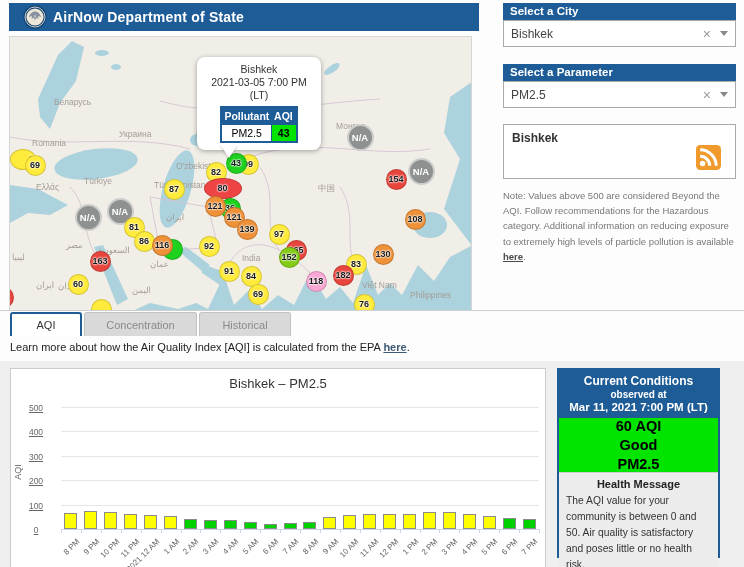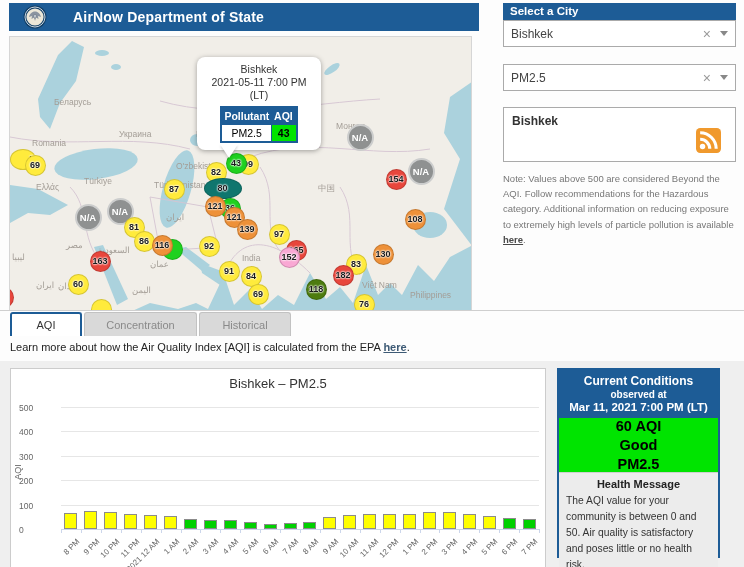--- a/index.html
+++ b/index.html
@@ -1,21 +1,21 @@
 <!DOCTYPE html>
 <html><head>
 <meta charset="utf-8">
 <style>
   * { margin:0; padding:0; box-sizing:border-box; }
   html,body { width:744px; height:567px; overflow:hidden; background:#fdfdfd;
     font-family:"Liberation Sans", sans-serif; position:relative; }
 
   
   .app-header { position:absolute; left:9px; top:3px; width:470px; height:28px;
-    background:#1d5c96; display:flex; align-items:center; padding-left:14px; gap:26px; }
+    background:#1d5c96; display:flex; align-items:center; padding-left:14px; gap:6px; }
   .app-header .title { color:#fff; font-size:14px; font-weight:bold; letter-spacing:.2px; }
 
   
   .sidebar { position:absolute; left:503px; top:3px; width:233px; }
   .panel-head { background:#1d5c96; color:#fff; font-size:11.5px; font-weight:bold;
     height:17px; line-height:17px; padding-left:7px; }
   .select-box { height:27px; border:1px solid #aaa; background:#fff; display:flex;
     align-items:center; padding:0 7px; font-size:12px; color:#444; }
   .select-box .val { flex:1; }
   .clear-x { color:#9a9a9a; font-size:14px; line-height:1; margin-right:9px; cursor:pointer; }
@@ -62,21 +62,21 @@
   .learn a { color:#3d5a75; }
 
   
   .bottom-bg { position:absolute; left:0; top:361px; width:744px; height:206px; background:#efefef; }
   .chart-box { position:absolute; left:10px; top:368px; width:536px; height:200px;
     background:#fff; border:1px solid #ccc; }
   .chart-title { position:absolute; left:0; top:7px; width:100%; text-align:center;
     font-size:13px; color:#333; }
   .gridline { position:absolute; height:1px; background:#e6e6e6; }
   .axisline { position:absolute; height:1px; background:#ccd6eb; }
-  .ytick-label { position:absolute; width:34px; text-align:left; font-size:8.5px; color:#666; }
+  .ytick-label { position:absolute; width:34px; text-align:center; font-size:8.5px; color:#666;text-decoration:underline; }
   .ylab { position:absolute; font-size:9px; color:#666; transform:rotate(-90deg); }
   .bar { position:absolute; border:1px solid #8b8b8b; }
   .xtick { position:absolute; width:1px; height:4px; background:#ccd6eb; }
   .xlab { position:absolute; font-size:8px; color:#666; white-space:nowrap;
     transform:translate(-100%,0) rotate(-45deg); transform-origin:100% 0; }
 
   
   .cc { position:absolute; left:557px; top:368px; width:163px; height:190px;
     background:#fff; border:2px solid #1d5c96; display:flex; flex-direction:column; }
   .cc-head { background:#1d5c96; color:#fff; text-align:center; padding:4px 2px 5px; }
@@ -105,20 +105,21 @@
 
 <div class="sidebar">
   <div class="panel-head">Select a City</div>
   <div class="select-box">
     <span class="val">Bishkek</span>
     <span class="clear-x">×</span>
     <span class="caret"></span>
   </div>
 
   <div class="spacer17"></div>
+  <div class="panel-head">Select a Parameter</div>
   <div class="select-box">
     <span class="val">PM2.5</span>
     <span class="clear-x">×</span>
     <span class="caret"></span>
   </div>
 
   <div class="spacer16"></div>
   <div class="feed-box">
     <span>Bishkek</span>
     <svg class="rss" viewBox="0 0 24 24">
@@ -188,51 +189,51 @@
     <div class="map-label" style="left: 400px; top: 253px;">Philippines</div>
     <div class="marker na" style="width: 27px; height: 27px; left: 64.5px; top: 166.5px; background: rgb(143, 145, 145);">N/A</div>
     <div class="marker na" style="width: 27px; height: 27px; left: 96.5px; top: 160.5px; background: rgb(143, 145, 145);">N/A</div>
     <div class="marker na" style="width: 27px; height: 27px; left: 336.5px; top: 86.5px; background: rgb(143, 145, 145);">N/A</div>
     <div class="marker na" style="width: 27px; height: 27px; left: 397.5px; top: 120.5px; background: rgb(143, 145, 145);">N/A</div>
     <div class="marker" style="width: 21px; height: 21px; left: -0.5px; top: 111.5px; background: rgb(255, 235, 60); padding-left: 24px;">79</div>
     <div class="marker" style="width: 21px; height: 21px; left: 14.5px; top: 117.5px; background: rgb(255, 235, 60);">69</div>
     <div class="marker" style="width: 21px; height: 21px; left: 227.5px; top: 116.5px; background: rgb(255, 235, 60);">99</div>
     <div class="marker" style="width: 21px; height: 21px; left: 215.5px; top: 115.5px; background: rgb(31, 209, 31);">43</div>
     <div class="marker" style="width: 21px; height: 21px; left: 195.5px; top: 124.5px; background: rgb(255, 235, 60);">82</div>
-    <div class="marker" style="width: 38px; height: 21px; left: 193.5px; top: 140.5px; background: #0f766e;">80</div>
+    <div class="marker" style="width: 38px; height: 21px; left: 193.5px; top: 140.5px; background: #ef4444;">80</div>
     <div class="marker" style="width: 21px; height: 21px; left: 153.5px; top: 141.5px; background: rgb(255, 235, 60);">87</div>
     <div class="marker" style="width: 21px; height: 21px; left: 209.5px; top: 160.5px; background: rgb(31, 209, 31);">36</div>
     <div class="marker" style="width: 21px; height: 21px; left: 194.5px; top: 158.5px; background: rgb(238, 145, 57);">121</div>
     <div class="marker" style="width: 21px; height: 21px; left: 213.5px; top: 169.5px; background: rgb(238, 145, 57);">121</div>
     <div class="marker" style="width: 21px; height: 21px; left: 226.5px; top: 181.5px; background: rgb(238, 145, 57);">139</div>
     <div class="marker" style="width: 21px; height: 21px; left: 113.5px; top: 179.5px; background: rgb(255, 235, 60);">81</div>
     <div class="marker" style="width: 21px; height: 21px; left: 123.5px; top: 193.5px; background: rgb(255, 235, 60);">86</div>
     <div class="marker" style="width: 21px; height: 21px; left: 151.5px; top: 201.5px; background: rgb(31, 209, 31);"></div>
     <div class="marker" style="width: 21px; height: 21px; left: 141.5px; top: 197.5px; background: rgb(238, 145, 57);">116</div>
     <div class="marker" style="width: 21px; height: 21px; left: 188.5px; top: 198.5px; background: rgb(255, 235, 60);">92</div>
     <div class="marker" style="width: 21px; height: 21px; left: 258.5px; top: 186.5px; background: rgb(255, 235, 60);">97</div>
     <div class="marker" style="width: 21px; height: 21px; left: 79.5px; top: 213.5px; background: rgb(232, 70, 60);">163</div>
     <div class="marker" style="width: 21px; height: 21px; left: 375.5px; top: 131.5px; background: rgb(232, 70, 60);">154</div>
     <div class="marker" style="width: 21px; height: 21px; left: 275.5px; top: 202.5px; background: rgb(232, 70, 60);">165</div>
-    <div class="marker" style="width: 21px; height: 21px; left: 268.5px; top: 209.5px; background: #f9a8d4;">152</div>
+    <div class="marker" style="width: 21px; height: 21px; left: 268.5px; top: 209.5px; background: #84cc16;">152</div>
     <div class="marker" style="width: 21px; height: 21px; left: 394.5px; top: 171.5px; background: rgb(238, 145, 57);">108</div>
     <div class="marker" style="width: 21px; height: 21px; left: 362.5px; top: 206.5px; background: rgb(238, 145, 57);">130</div>
     <div class="marker" style="width: 21px; height: 21px; left: 335.5px; top: 216.5px; background: rgb(255, 235, 60);">83</div>
-    <div class="marker" style="width: 21px; height: 21px; left: 295.5px; top: 233.5px; background: #4d7c0f; margin-top: 8px;">118</div>
+    <div class="marker" style="width: 21px; height: 21px; left: 295.5px; top: 233.5px; background: #f9a8d4;">118</div>
     <div class="marker" style="width: 21px; height: 21px; left: 322.5px; top: 227.5px; background: rgb(232, 70, 60);">182</div>
     <div class="marker" style="width: 21px; height: 21px; left: 208.5px; top: 223.5px; background: rgb(255, 235, 60);">91</div>
     <div class="marker" style="width: 21px; height: 21px; left: 230.5px; top: 228.5px; background: rgb(255, 235, 60);">84</div>
     <div class="marker" style="width: 21px; height: 21px; left: 237.5px; top: 246.5px; background: rgb(255, 235, 60);">69</div>
     <div class="marker" style="width: 21px; height: 21px; left: 57.5px; top: 236.5px; background: rgb(255, 235, 60);">60</div>
     <div class="marker" style="width: 21px; height: 21px; left: -17.5px; top: 249.5px; background: rgb(232, 70, 60);">5</div>
     <div class="marker" style="width: 21px; height: 21px; left: 343.5px; top: 256.5px; background: rgb(255, 235, 60);">76</div>
     <div class="marker" style="width: 21px; height: 21px; left: 80.5px; top: 261.5px; background: rgb(255, 235, 60);"></div>
     <div class="popup">
     <div class="ln">Bishkek</div>
-    <div class="ln">2021-05-11 7:00 PM</div>
+    <div class="ln">2021-03-05 7:00 PM</div>
     <div class="ln">(LT)</div>
     <table>
       <tbody>
           <tr>
         <th>Pollutant</th>
         <th>AQI</th>
       </tr>
       <tr>
         <td>PM2.5</td>
         <td id="popup-aqi-cell" style="font-weight: bold; background: rgb(0, 228, 0);">43</td>

